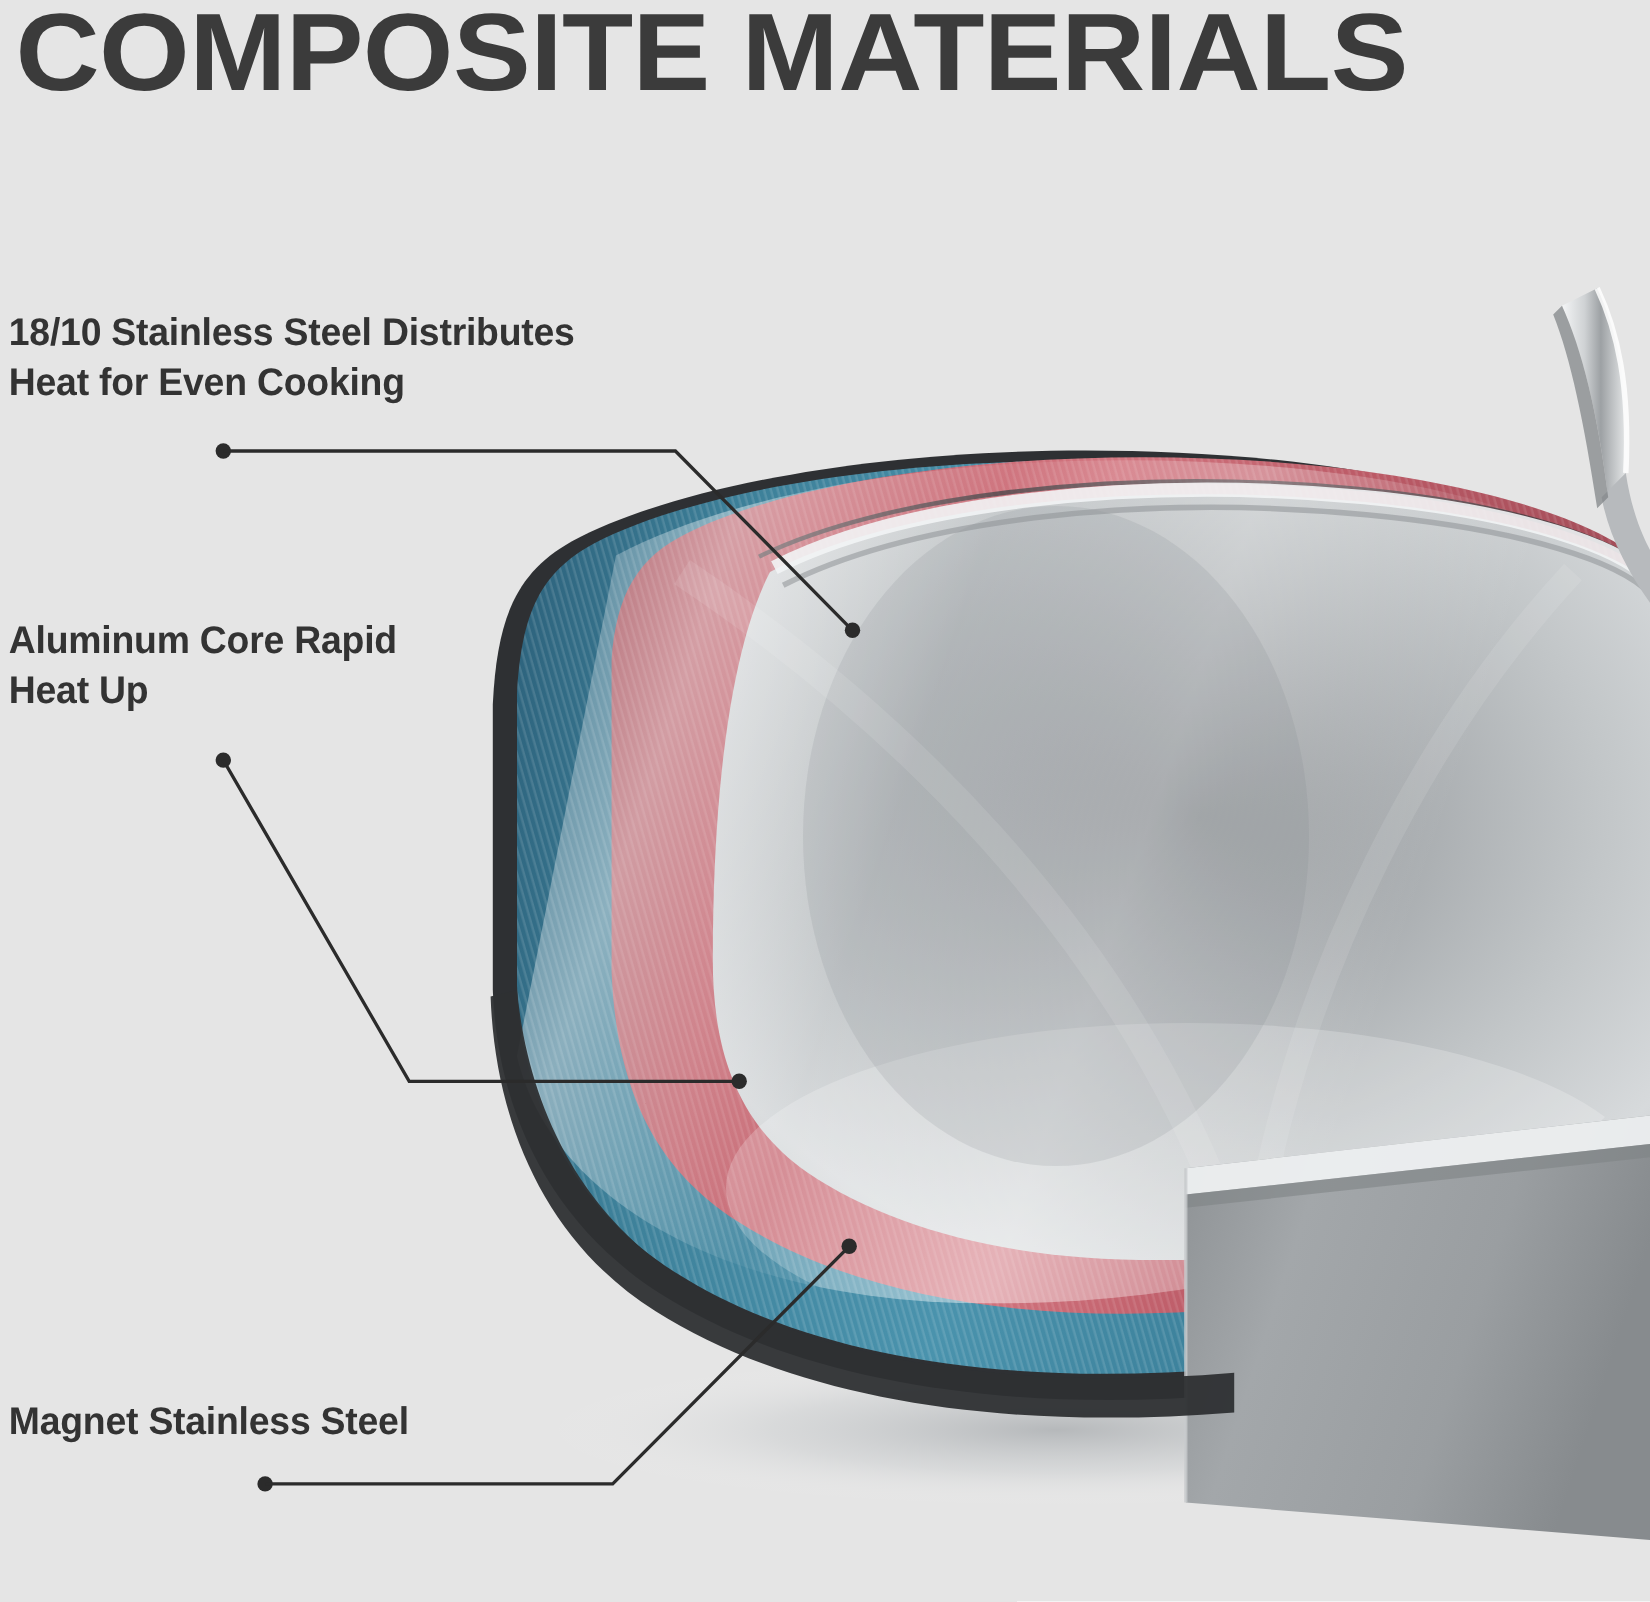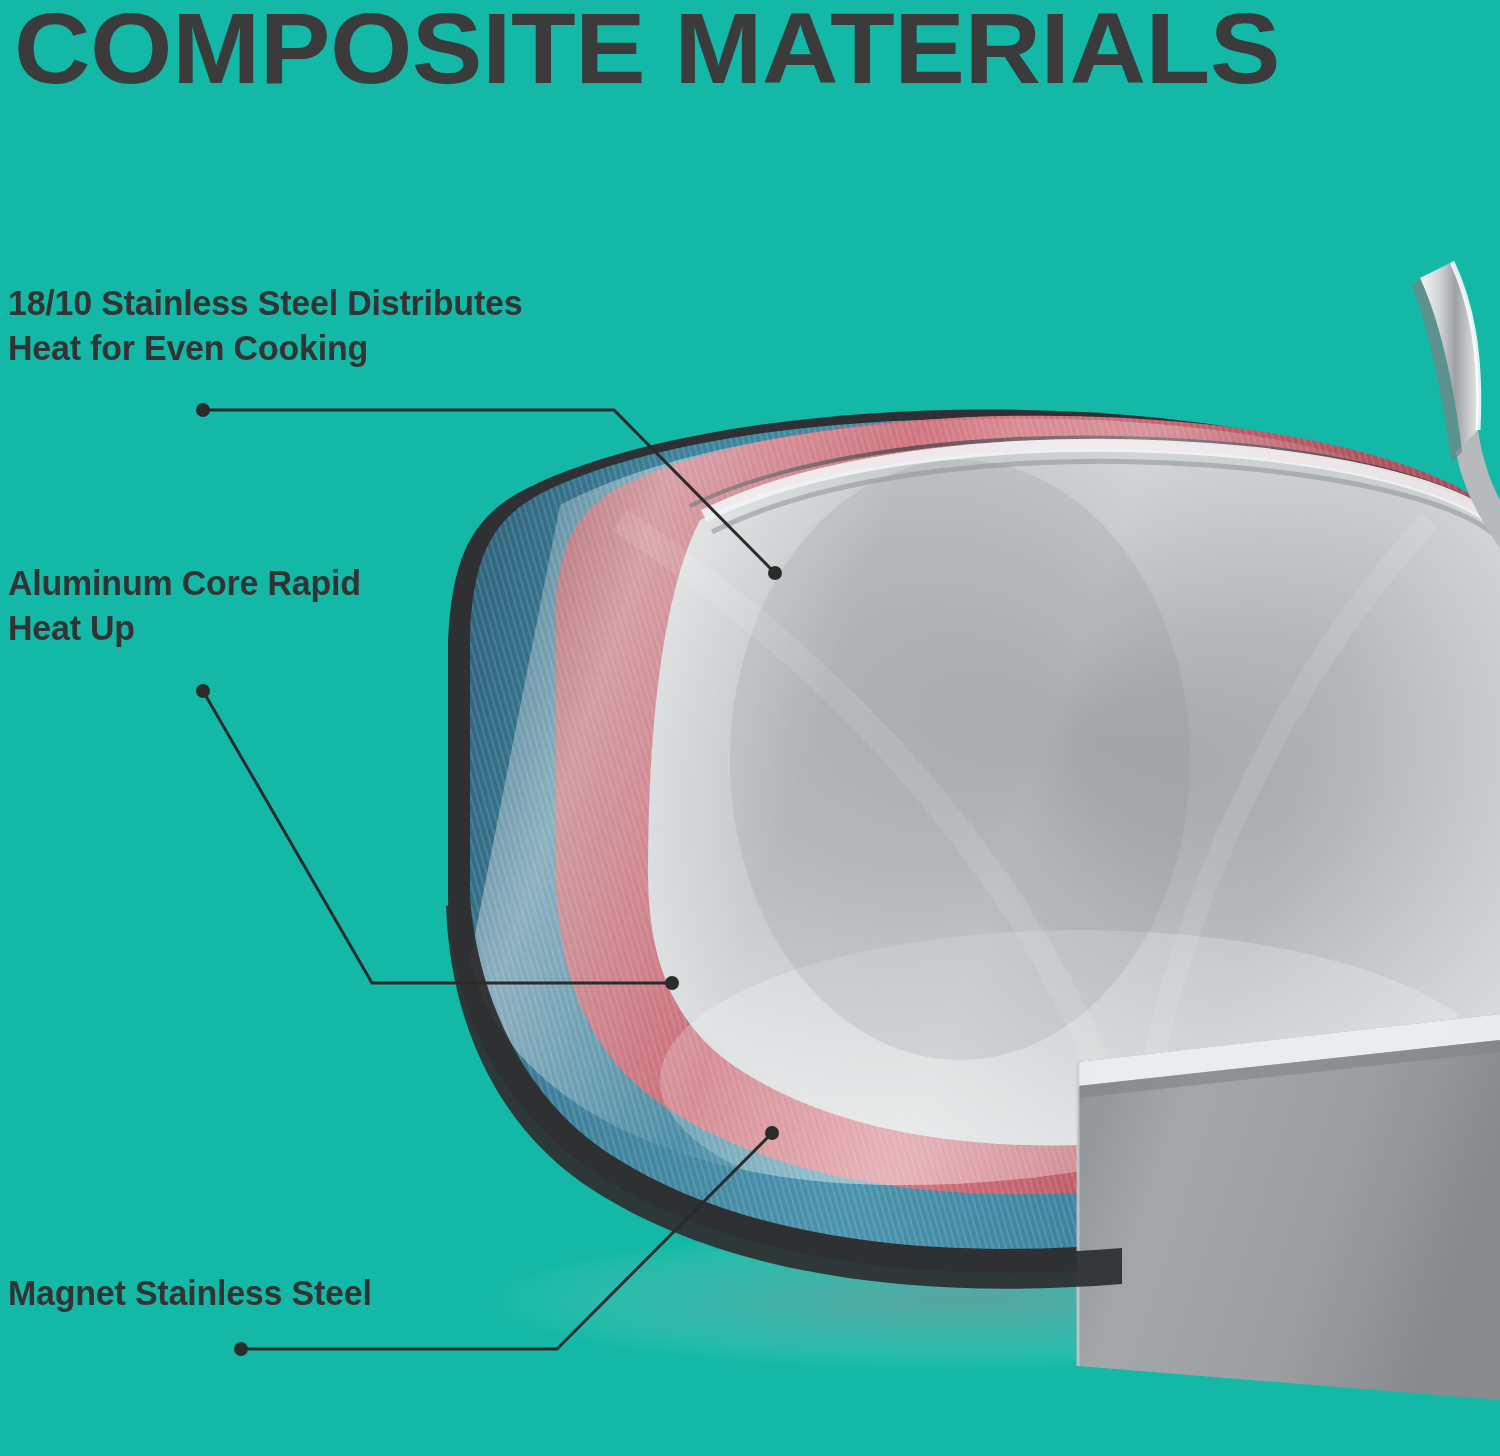--- a/index.html
+++ b/index.html
@@ -1,21 +1,21 @@
 <!DOCTYPE html>
 <html><head>
 <meta charset="utf-8">
 <style>
   html,body{margin:0;padding:0;background:#ffffff;}
   body{
     width:1500px;height:1456px;position:relative;overflow:hidden;
     font-family:"Liberation Sans", sans-serif;
     background:#ffffff;
   }
-  #stage{position:absolute;left:0;top:0;width:1500px;height:1456px;overflow:hidden;background:#14b8a6;}
+  #stage{position:absolute;left:0;top:0;width:1500px;height:1456px;overflow:hidden;background:#e5e5e5;}
 
   
   .title{
     position:absolute;left:14px;top:-6px;
     font-size:100px;line-height:108px;
     font-weight:700;letter-spacing:-0.5px;
     color:#3b3b3b;
     transform:scaleX(1.06);transform-origin:left top;
     white-space:nowrap;
   }

